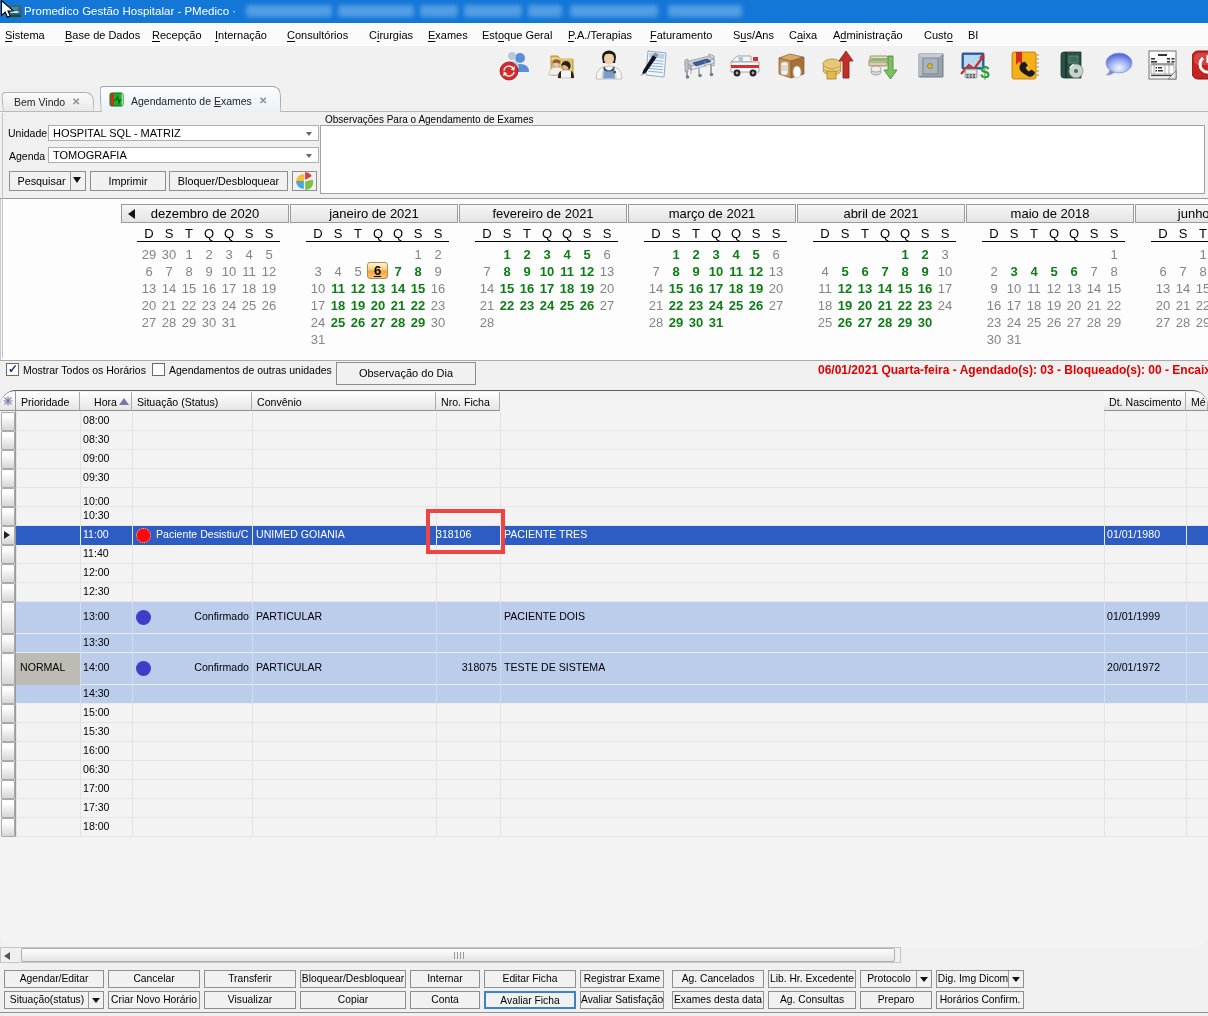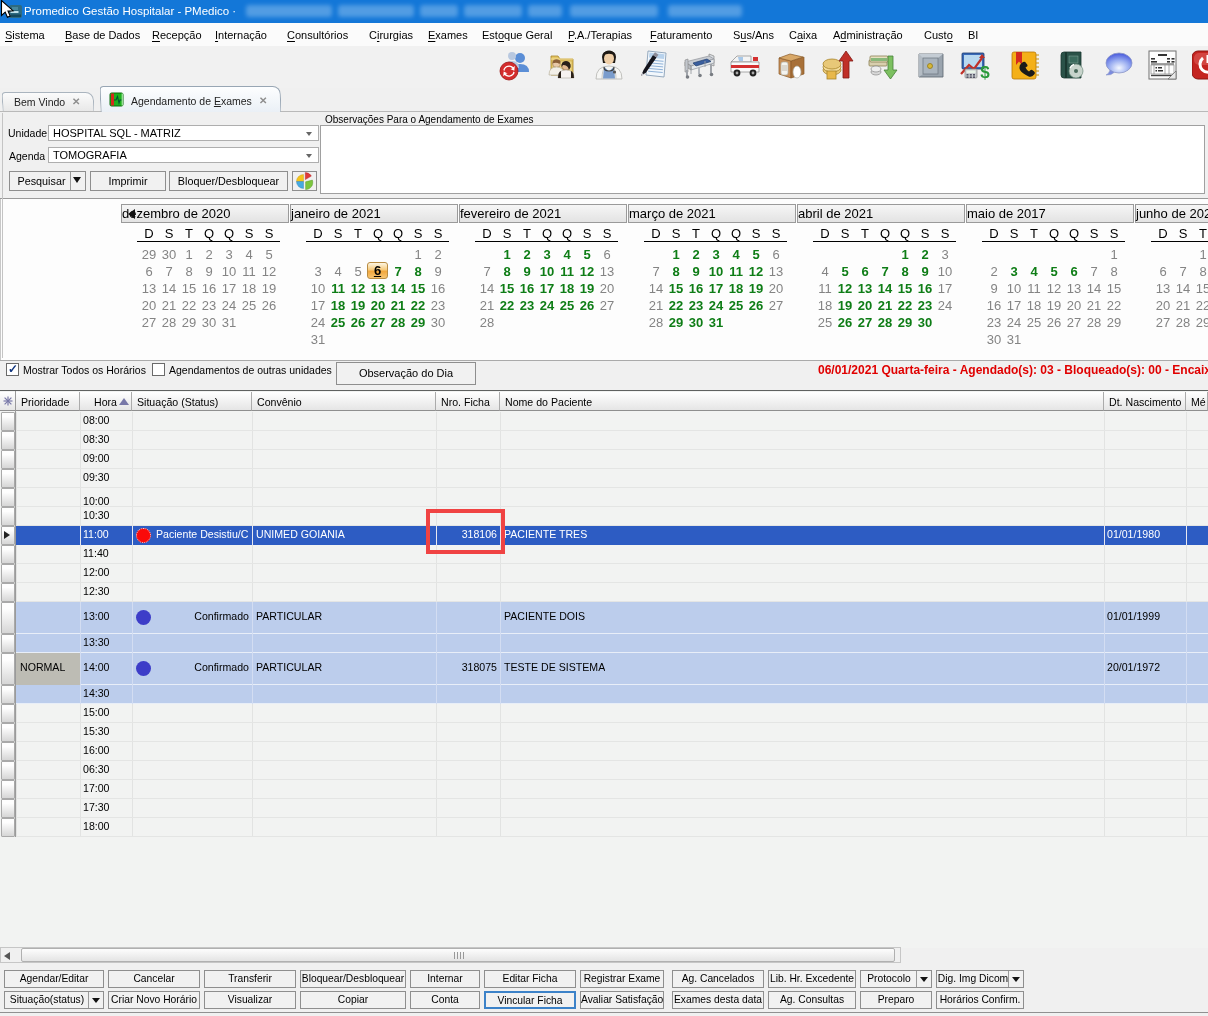--- a/index.html
+++ b/index.html
@@ -21,33 +21,33 @@
 .tabx { position:absolute; font-size:10px; font-weight:bold; color:#8e8e8e; }
 #formpanel { left:0; top:113px; width:1208px; height:87px; background:#f0f0f0; }
 .lbl { position:absolute; font-size:10.5px; color:#000; white-space:nowrap; }
 .combo { position:absolute; background:#fff; border:1px solid #aeaeae; font-size:11px; color:#000; }
 .combo .cv { position:absolute; left:4px; top:1px; white-space:nowrap; }
 .combo .ca { position:absolute; right:6px; top:6px; width:0; height:0; border-left:3px solid transparent; border-right:3px solid transparent; border-top:4px solid #666; }
 .btn { position:absolute; background:#f1f1f1; border:1px solid #8e8e8e; font-size:10.8px; white-space:nowrap; overflow:hidden; color:#000; text-align:center; }
 #obslbl { left:325px; top:114px; font-size:10px; }
 #obsbox { left:320px; top:125px; width:885px; height:69px; background:#fff; border:1px solid #a0a0a0; }
 #calpanel { left:0; top:199px; width:1208px; height:161px; background:#fdfdfd; border-left:1px solid #c8c8c8; }
-.mhead { position:absolute; height:19px; background:linear-gradient(#f6f6f6,#e3e3e3); border:1px solid #9a9a9a; font-size:13px; color:#000; text-align:left; line-height:17px; }
+.mhead { position:absolute; height:19px; background:linear-gradient(#f6f6f6,#e3e3e3); border:1px solid #9a9a9a; font-size:13px; color:#000; text-align:center; line-height:17px; }
 .dow { position:absolute; width:20px; text-align:center; font-size:13px; color:#000; }
 .dowline { position:absolute; height:1px; background:#000; }
 .cd { position:absolute; width:20px; text-align:center; font-size:13px; }
 .cg { color:#848484; }
 .cgr { color:#0e7d16; font-weight:bold; }
 #seld { position:absolute; width:21px; height:17px; border:1px solid #b98c42; border-radius:3px; background:linear-gradient(#fdf6e3 0%,#f7ca7b 45%,#f2a73d 55%,#f6c573 100%); text-align:center; font-size:13px; font-weight:bold; color:#000; line-height:15px; }
 #chkstrip { left:0; top:361px; width:1208px; height:29px; background:#f0f0f0; }
 .cb { position:absolute; width:13px; height:13px; background:#fff; border:1px solid #6a6a6a; }
 .cbchk { position:absolute; font-size:12px; color:#10357e; font-weight:bold; left:1px; top:-2px; }
 #obsdia { left:336px; top:362px; width:140px; height:23px; line-height:21px; font-size:11px; }
 #redinfo { left:818px; top:363px; font-size:12px; font-weight:bold; color:#e00000; white-space:nowrap; }
-#grid { left:0; top:390px; width:1208px; height:558px; background:#f2f3f2; border-top:1px solid #5f6160; overflow:hidden; }
+#grid { left:0; top:390px; width:1208px; height:558px; background:#f2f3f2; border-top:1px solid #5f6160; overflow:hidden;border-radius:16px; }
 .gh { position:absolute; top:1px; height:19px; background:linear-gradient(#ffffff,#e5e5e5); border-right:1px solid #ababab; border-bottom:1px solid #8f8f8f; font-size:10.6px; color:#000; overflow:hidden; }
 .gh span { position:absolute; top:4px; left:5px; white-space:nowrap; }
 .gcell { position:absolute; font-size:10.6px; color:#000; overflow:hidden; white-space:nowrap; }
 .vline { position:absolute; width:1px; background:#e2e3e2; }
 .rowsel { position:absolute; left:1px; width:14px; background:linear-gradient(#fefefe 20%,#d6d6d6); border:1px solid #a9a9a9; border-radius:1px; }
 
 </style></head><body>
 <div id="app">
 <div class="abs" id="titlebar"></div>
 <div class="abs" id="titletext">Promedico Gestão Hospitalar - PMedico ·</div>
@@ -499,21 +499,21 @@
 <span class="cd cgr" style="left:875px;top:298px">21</span>
 <span class="cd cgr" style="left:895px;top:298px">22</span>
 <span class="cd cgr" style="left:915px;top:298px">23</span>
 <span class="cd cg" style="left:935px;top:298px">24</span>
 <span class="cd cg" style="left:815px;top:315px">25</span>
 <span class="cd cgr" style="left:835px;top:315px">26</span>
 <span class="cd cgr" style="left:855px;top:315px">27</span>
 <span class="cd cgr" style="left:875px;top:315px">28</span>
 <span class="cd cgr" style="left:895px;top:315px">29</span>
 <span class="cd cgr" style="left:915px;top:315px">30</span>
-<div class="mhead" style="left:966px;top:204px;width:168px">maio de 2017</div>
+<div class="mhead" style="left:966px;top:204px;width:168px">maio de 2018</div>
 <span class="dow" style="left:984px;top:226px">D</span>
 <span class="dow" style="left:1004px;top:226px">S</span>
 <span class="dow" style="left:1024px;top:226px">T</span>
 <span class="dow" style="left:1044px;top:226px">Q</span>
 <span class="dow" style="left:1064px;top:226px">Q</span>
 <span class="dow" style="left:1084px;top:226px">S</span>
 <span class="dow" style="left:1104px;top:226px">S</span>
 <div class="dowline" style="left:982px;top:241px;width:143px"></div>
 <span class="cd cg" style="left:1104px;top:247px">1</span>
 <span class="cd cg" style="left:984px;top:264px">2</span>
@@ -593,23 +593,20 @@
         <span style="left:14px">Hora</span>
       </div>
 <div class="gh" style="left:132px;width:120px">
         <span style="left:5px">Situação (Status)</span>
       </div>
 <div class="gh" style="left:252px;width:184px">
         <span style="left:5px">Convênio</span>
       </div>
 <div class="gh" style="left:436px;width:64px">
         <span style="left:5px">Nro. Ficha</span>
-      </div>
-<div class="gh" style="left:500px;width:604px">
-        <span style="left:5px">Nome do Paciente</span>
       </div>
 <div class="gh" style="left:1104px;width:82px">
         <span style="left:5px">Dt. Nascimento</span>
       </div>
 <div class="gh" style="left:1186px;width:22px">
         <span style="left:5px">Mé</span>
       </div>
 <div class="abs" style="left:119px;top:7px;width:0;height:0;border-left:5.5px solid transparent;border-right:5.5px solid transparent;border-bottom:7px solid #7878a8"></div>
 <svg class="abs" style="left:3px;top:5px" width="10" height="10" viewBox="0 0 10 10">
         <g stroke="#7878a8" stroke-width="1.2">
@@ -716,21 +713,21 @@
 <div class="gcell" style="left:83px;top:334px;color:#000">15:30</div>
 <div class="gcell" style="left:83px;top:353px;color:#000">16:00</div>
 <div class="gcell" style="left:83px;top:372px;color:#000">06:30</div>
 <div class="gcell" style="left:83px;top:391px;color:#000">17:00</div>
 <div class="gcell" style="left:83px;top:410px;color:#000">17:30</div>
 <div class="gcell" style="left:83px;top:429px;color:#000">18:00</div>
 <div class="abs" style="left:4px;top:140px;width:0;height:0;border-top:4px solid transparent;border-bottom:4px solid transparent;border-left:6px solid #222"></div>
 <div class="abs" style="left:136px;top:137px;width:15px;height:15px;border-radius:50%;background:#fa0a0a;border:1px dotted #ffd0d0"></div>
 <div class="gcell" style="left:156px;top:137px;color:#fff">Paciente Desistiu/C</div>
 <div class="gcell" style="left:256px;top:137px;color:#fff">UNIMED GOIANIA</div>
-<div class="gcell" style="left:436px;top:137px;width:61px;color:#fff;text-align:right">318106</div>
+<div class="gcell" style="left:436px;top:137px;width:61px;color:#fff;text-align:left">318106</div>
 <div class="gcell" style="left:504px;top:137px;color:#fff">PACIENTE TRES</div>
 <div class="gcell" style="left:1107px;top:137px;color:#fff">01/01/1980</div>
 <div class="abs" style="left:80px;top:135px;width:1px;height:19px;background:#e8e8f0"></div>
 <div class="abs" style="left:132px;top:135px;width:1px;height:19px;background:#e8e8f0"></div>
 <div class="abs" style="left:252px;top:135px;width:1px;height:19px;background:#e8e8f0"></div>
 <div class="abs" style="left:436px;top:135px;width:1px;height:19px;background:#e8e8f0"></div>
 <div class="abs" style="left:500px;top:135px;width:1px;height:19px;background:#e8e8f0"></div>
 <div class="abs" style="left:1104px;top:135px;width:1px;height:19px;background:#e8e8f0"></div>
 <div class="abs" style="left:1186px;top:135px;width:1px;height:19px;background:#e8e8f0"></div>
 <div class="abs" style="left:136px;top:219px;width:15px;height:15px;border-radius:50%;background:#3d3dc8"></div>
@@ -770,20 +767,20 @@
 <div class="btn" style="left:936px;top:970px;width:88px;height:18px;line-height:16px;font-size:10.3px"><span style="position:relative;left:-7px">Dig. Img Dicom</span></div>
 <div class="abs" style="left:1008px;top:971px;width:1px;height:16px;background:#9a9a9a"></div>
 <div class="abs" style="left:1012px;top:977px;width:0;height:0;border-left:4px solid transparent;border-right:4px solid transparent;border-top:5px solid #111"></div>
 <div class="btn" style="left:4px;top:991px;width:100px;height:18px;line-height:16px;font-size:10.3px"><span style="position:relative;left:-7px">Situação(status)</span></div>
 <div class="abs" style="left:88px;top:992px;width:1px;height:16px;background:#9a9a9a"></div>
 <div class="abs" style="left:92px;top:998px;width:0;height:0;border-left:4px solid transparent;border-right:4px solid transparent;border-top:5px solid #111"></div>
 <div class="btn" style="left:108px;top:991px;width:92px;height:18px;line-height:16px;font-size:10.3px">Criar Novo Horário</div>
 <div class="btn" style="left:204px;top:991px;width:92px;height:18px;line-height:16px;font-size:10.3px">Visualizar</div>
 <div class="btn" style="left:300px;top:991px;width:106px;height:18px;line-height:16px;font-size:10.3px">Copiar</div>
 <div class="btn" style="left:410px;top:991px;width:70px;height:18px;line-height:16px;font-size:10.3px">Conta</div>
-<div class="btn" style="left:484px;top:991px;width:92px;height:18px;line-height:15px;border:2px solid #3c82c8;font-size:10.3px">Vincular Ficha</div>
+<div class="btn" style="left:484px;top:991px;width:92px;height:18px;line-height:15px;border:2px solid #3c82c8;font-size:10.3px">Avaliar Ficha</div>
 <div class="btn" style="left:580px;top:991px;width:84px;height:18px;line-height:16px;font-size:10.3px">Avaliar Satisfação</div>
 <div class="btn" style="left:672px;top:991px;width:92px;height:18px;line-height:16px;font-size:10.3px">Exames desta data</div>
 <div class="btn" style="left:768px;top:991px;width:88px;height:18px;line-height:16px;font-size:10.3px">Ag. Consultas</div>
 <div class="btn" style="left:860px;top:991px;width:72px;height:18px;line-height:16px;font-size:10.3px">Preparo</div>
 <div class="btn" style="left:936px;top:991px;width:88px;height:18px;line-height:16px;font-size:10.3px">Horários Confirm.</div>
 <div class="abs" style="left:0px;top:1012px;width:1208px;height:1px;background:#909090"></div>
 <div class="abs" style="left:2px;top:113px;width:1px;height:245px;background:#c4c4c4"></div>
 </div>
 </body></html>

